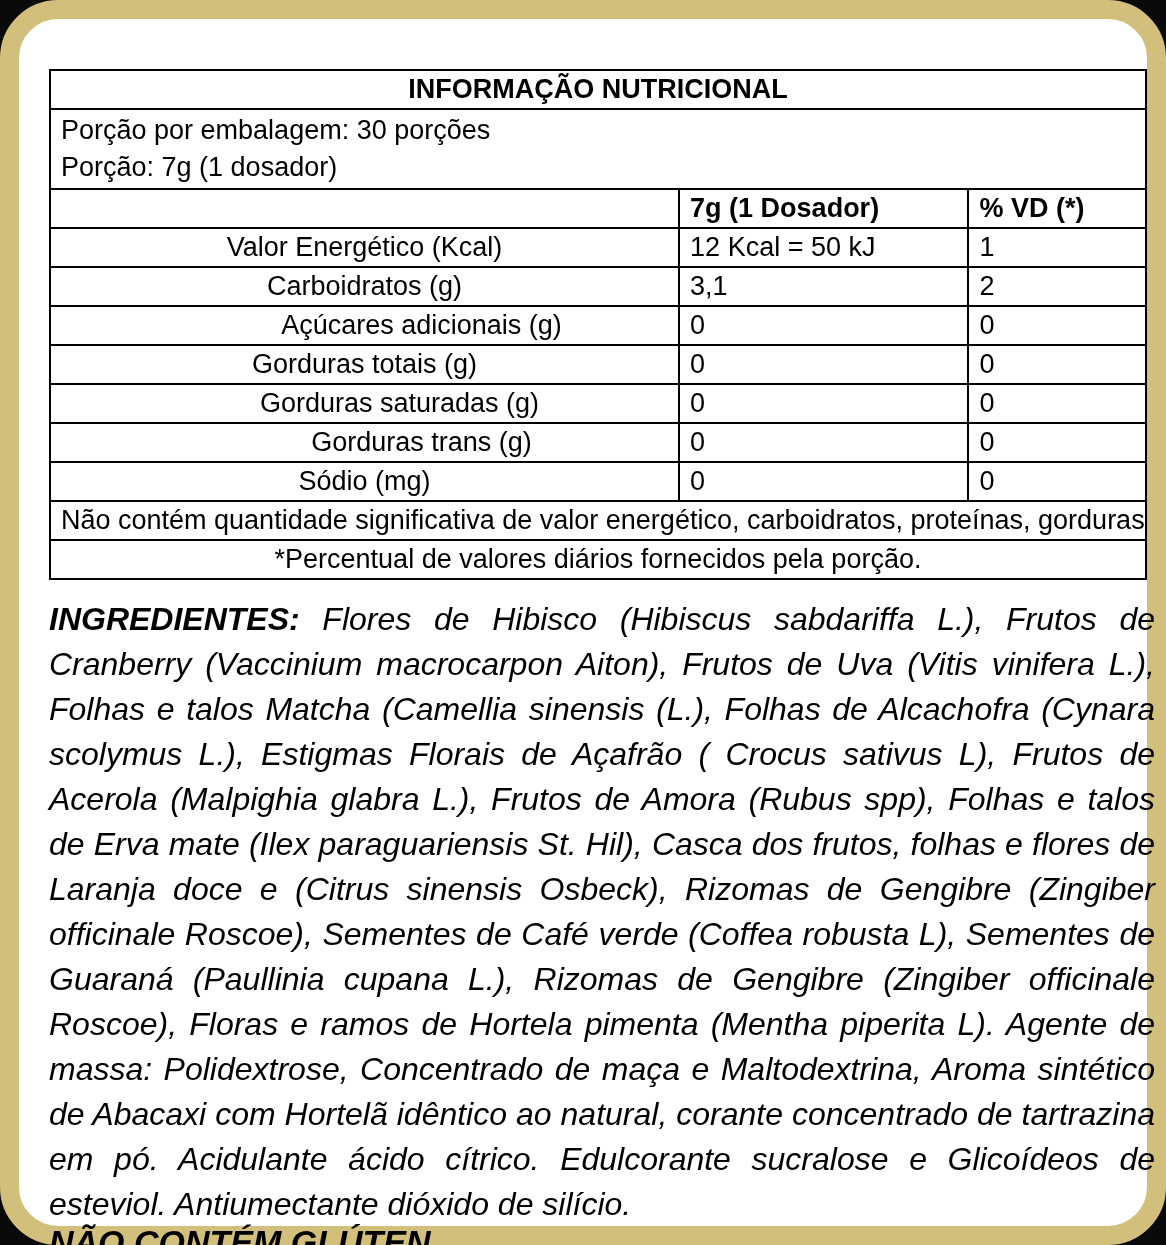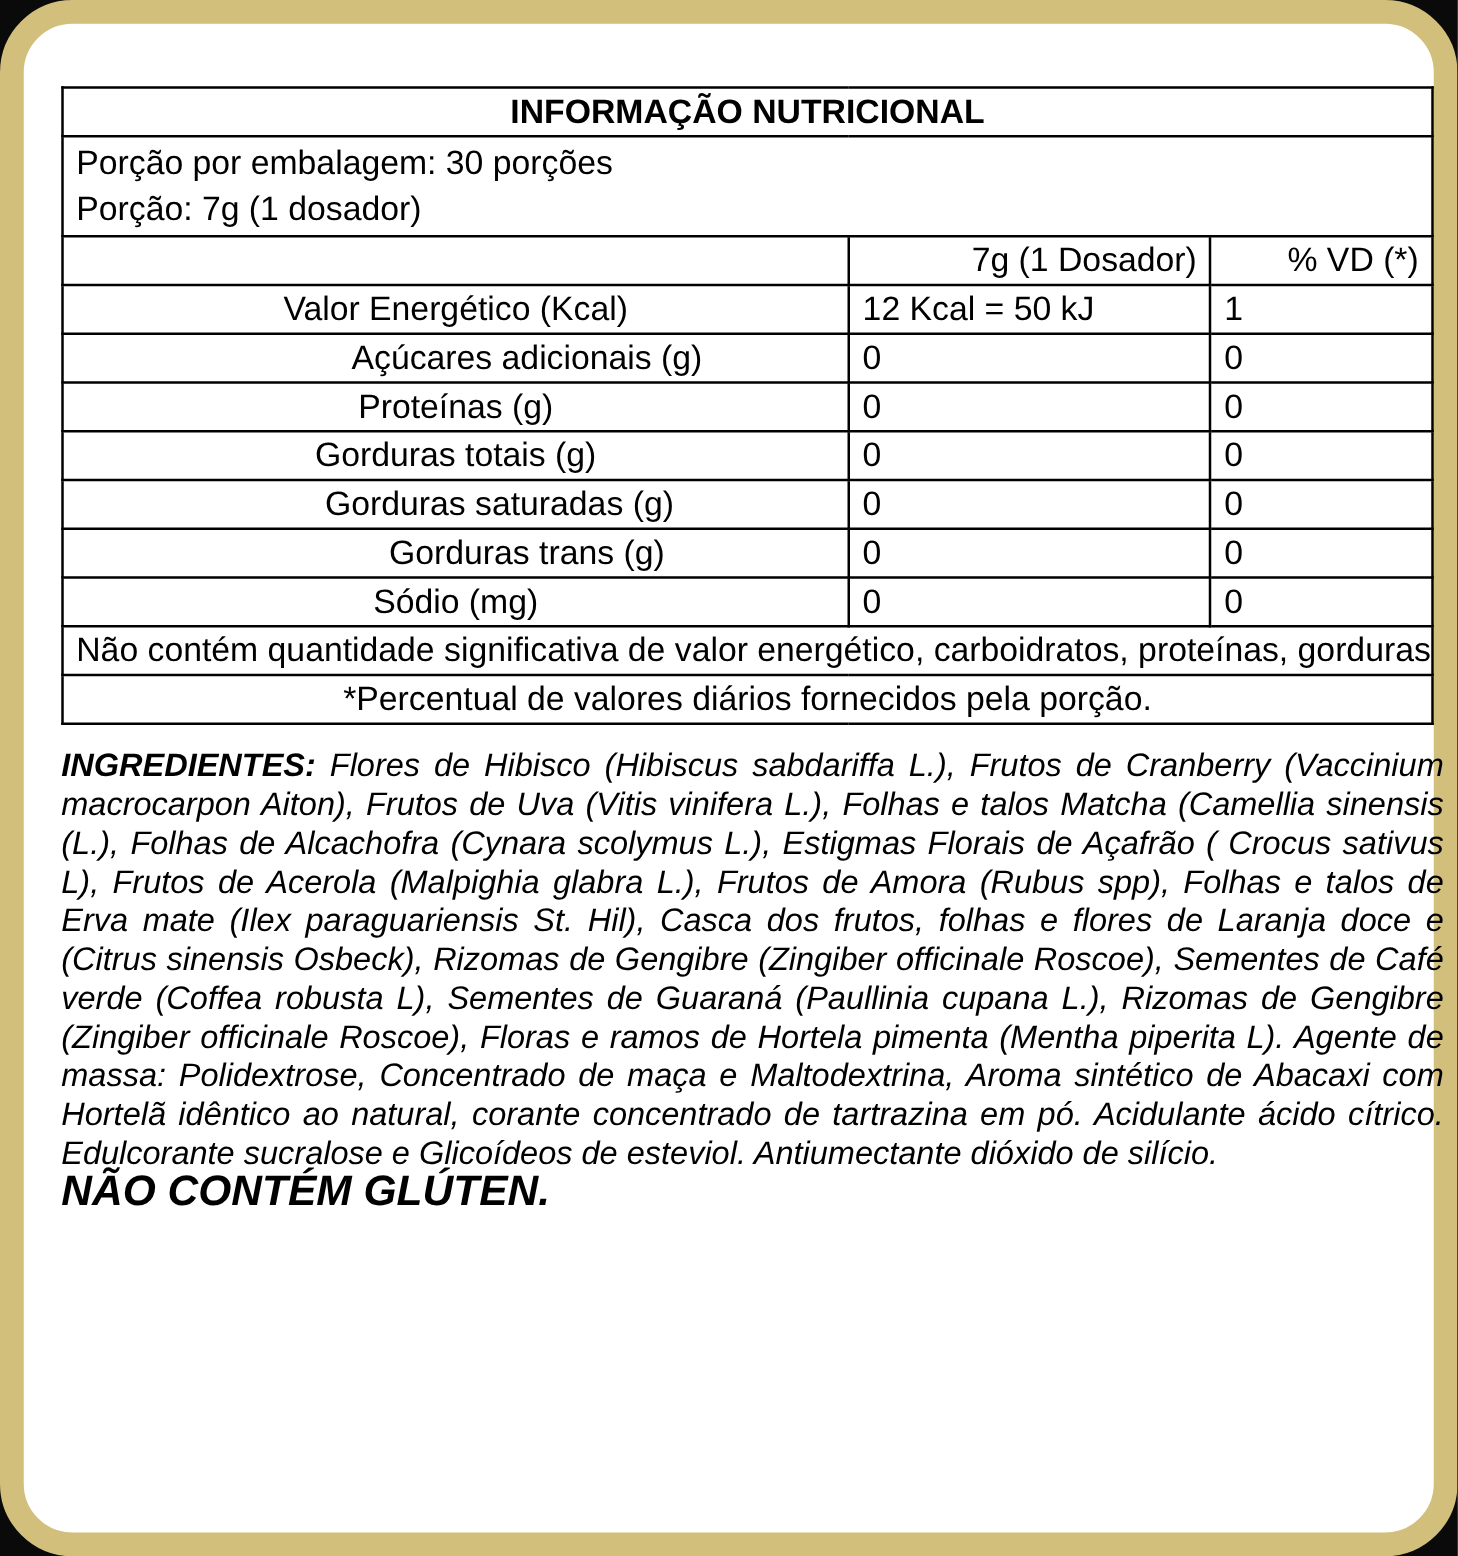--- a/index.html
+++ b/index.html
@@ -53,44 +53,44 @@
     text-align: center;
     font-weight: bold;
     font-size: 29px;
     padding: 4px 10px;
   }
   .serving-row td {
     padding: 2px 10px;
   }
   .serving-line { line-height: 37px; }
   .col-head {
-    font-weight: normal;
-    text-align: right;
+    font-weight: bold;
+    text-align: left;
   }
   td.lbl { text-align: center; }
   td.lbl.ind1 { padding-left: 80px; }
   td.lbl.ind2 { padding-left: 124px; }
   td.val { text-align: left; }
   .note-row td {
     white-space: normal;
     text-align: justify;
     line-height: 39px;
     padding: 4px 10px 6px 10px;
   }
   .footnote-row td {
     padding: 4px 10px;
     text-align: center;
   }
   
   .ingredients {
     margin-top: 17px;
     width: 1106px;
     font-style: italic;
-    font-size: 26px;
-    line-height: 31px;
+    font-size: 32px;
+    line-height: 45px;
     text-align: justify;
   }
   .ingredients-heading {
     font-weight: bold;
   }
   .gluten-note {
     font-style: italic;
     font-weight: bold;
     font-size: 34px;
     line-height: 31.5px;
@@ -128,26 +128,26 @@
           <td class="col-head">7g (1 Dosador)</td>
           <td class="col-head">% VD (*)</td>
         </tr>
 
         <tr>
           <td class="lbl">Valor Energético (Kcal)</td>
           <td class="val">12 Kcal = 50 kJ</td>
           <td class="val">1</td>
         </tr>
         <tr>
-          <td class="lbl ind2">Açúcares adicionais (g)</td>
-          <td class="val">0</td>
-          <td class="val">0</td>
+          <td class="lbl">Carboidratos (g)</td>
+          <td class="val">3,1</td>
+          <td class="val">2</td>
         </tr>
         <tr>
-          <td class="lbl">Proteínas (g)</td>
+          <td class="lbl ind2">Açúcares adicionais (g)</td>
           <td class="val">0</td>
           <td class="val">0</td>
         </tr>
         <tr>
           <td class="lbl">Gorduras totais (g)</td>
           <td class="val">0</td>
           <td class="val">0</td>
         </tr>
         <tr>
           <td class="lbl ind1">Gorduras saturadas (g)</td>

